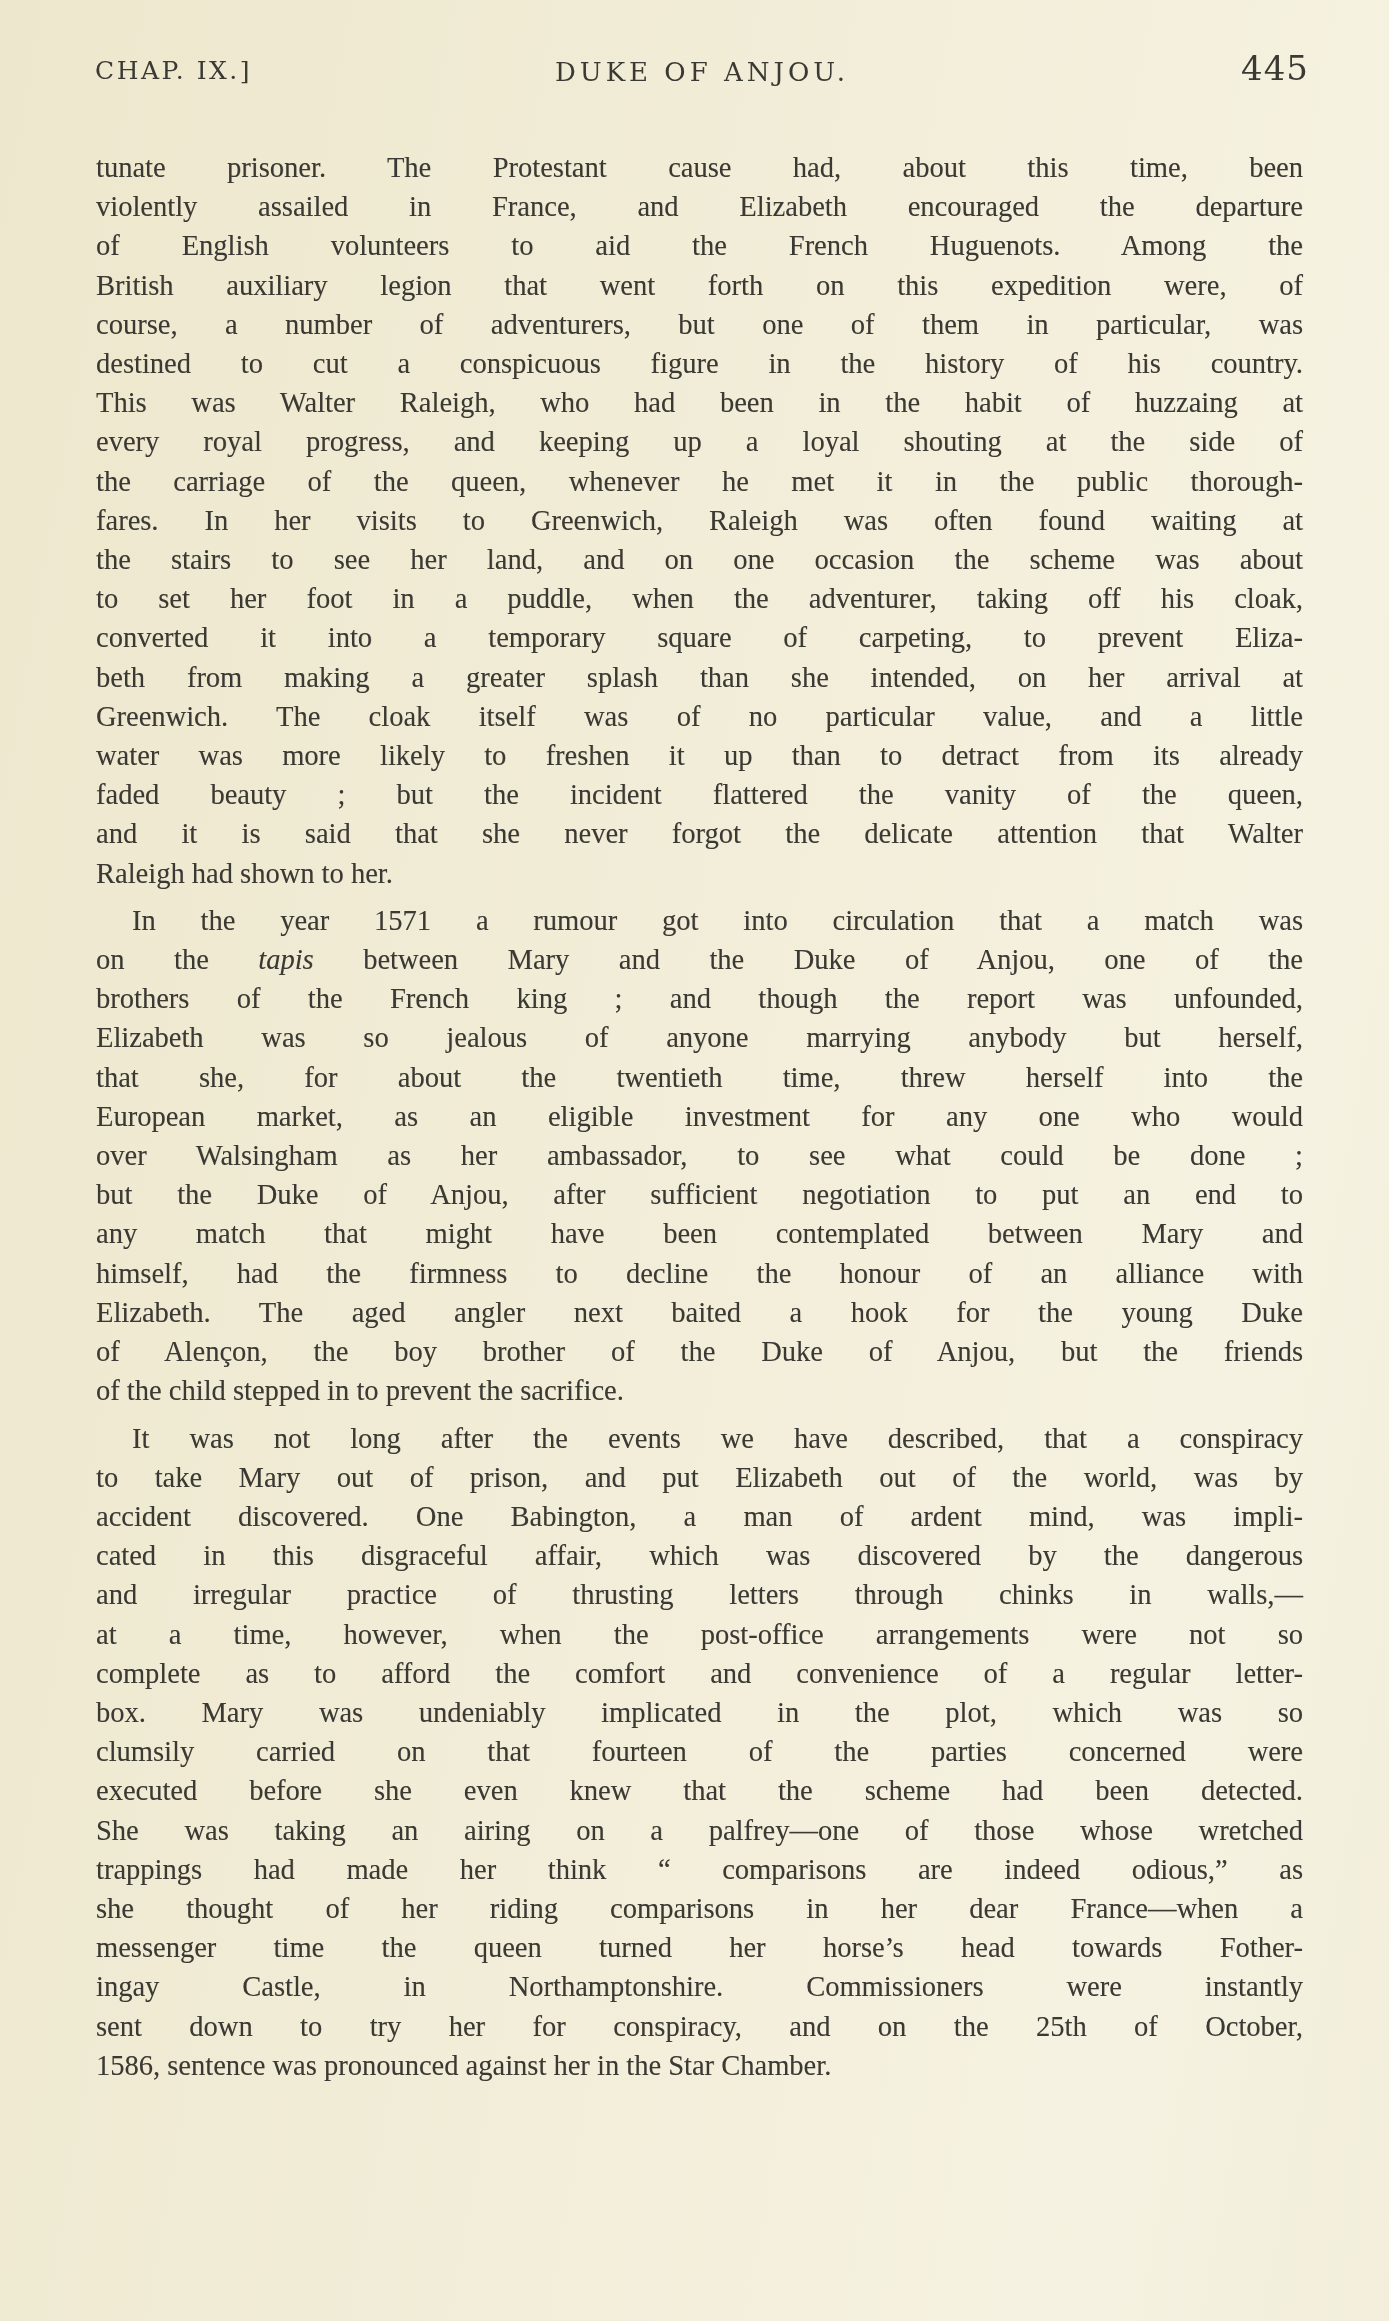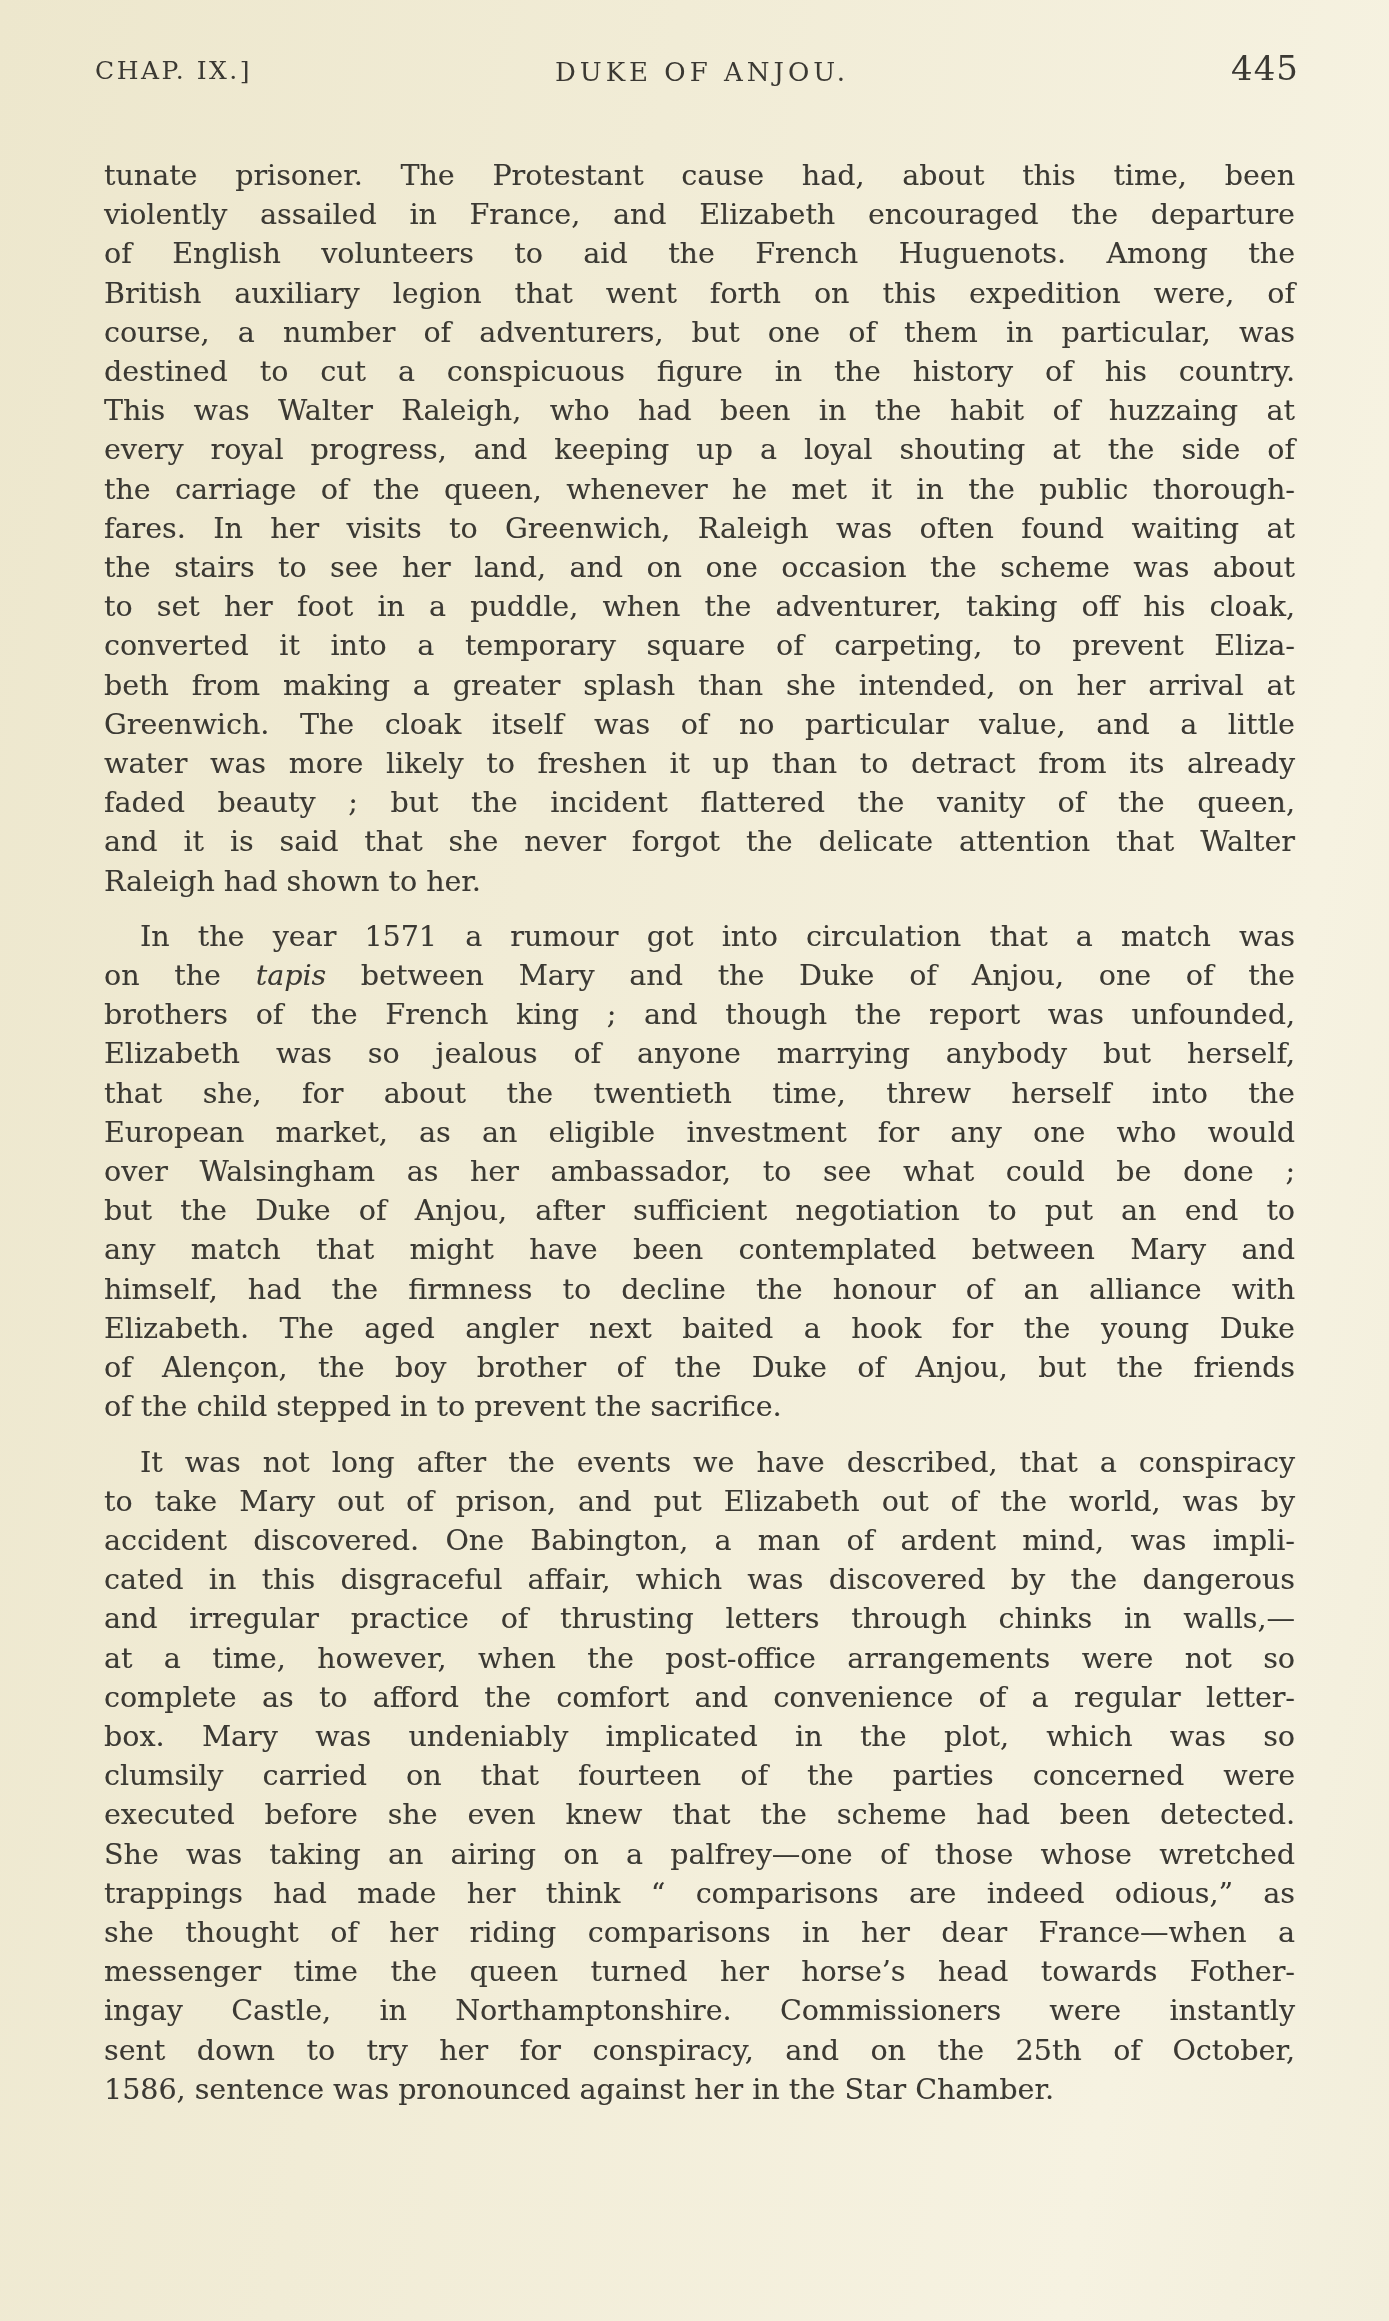--- a/index.html
+++ b/index.html
@@ -28,35 +28,35 @@
   }
   .running-title {
     position: absolute;
     left: 0; right: 0; top: 9px;
     text-align: center;
     font-size: 26px;
     letter-spacing: 4px;
   }
   .page-number {
     position: absolute;
-    right: 10px; top: 0;
+    right: 0; top: 0;
     font-size: 34px;
     letter-spacing: 1px;
     text-align: center;
   }
   .page-body {
     position: absolute;
     top: 140px;
     left: 88px;
     width: 1223px;
     font-size: 28.5px;
     line-height: 39.2px;
     text-shadow: 0.3px 0.3px 0.6px rgba(59,57,51,0.30);
   }
-  .paragraph { margin: 16px; }
+  .paragraph { margin: 8px; font-family: Liberation Serif, serif; }
   .line {
     text-align: justify;
     text-align-last: justify;
     white-space: normal;
   }
   .line.last { text-align-last: left; }
   .line.indent { text-indent: 36px; }
 </style>
 </head>
 <body>

